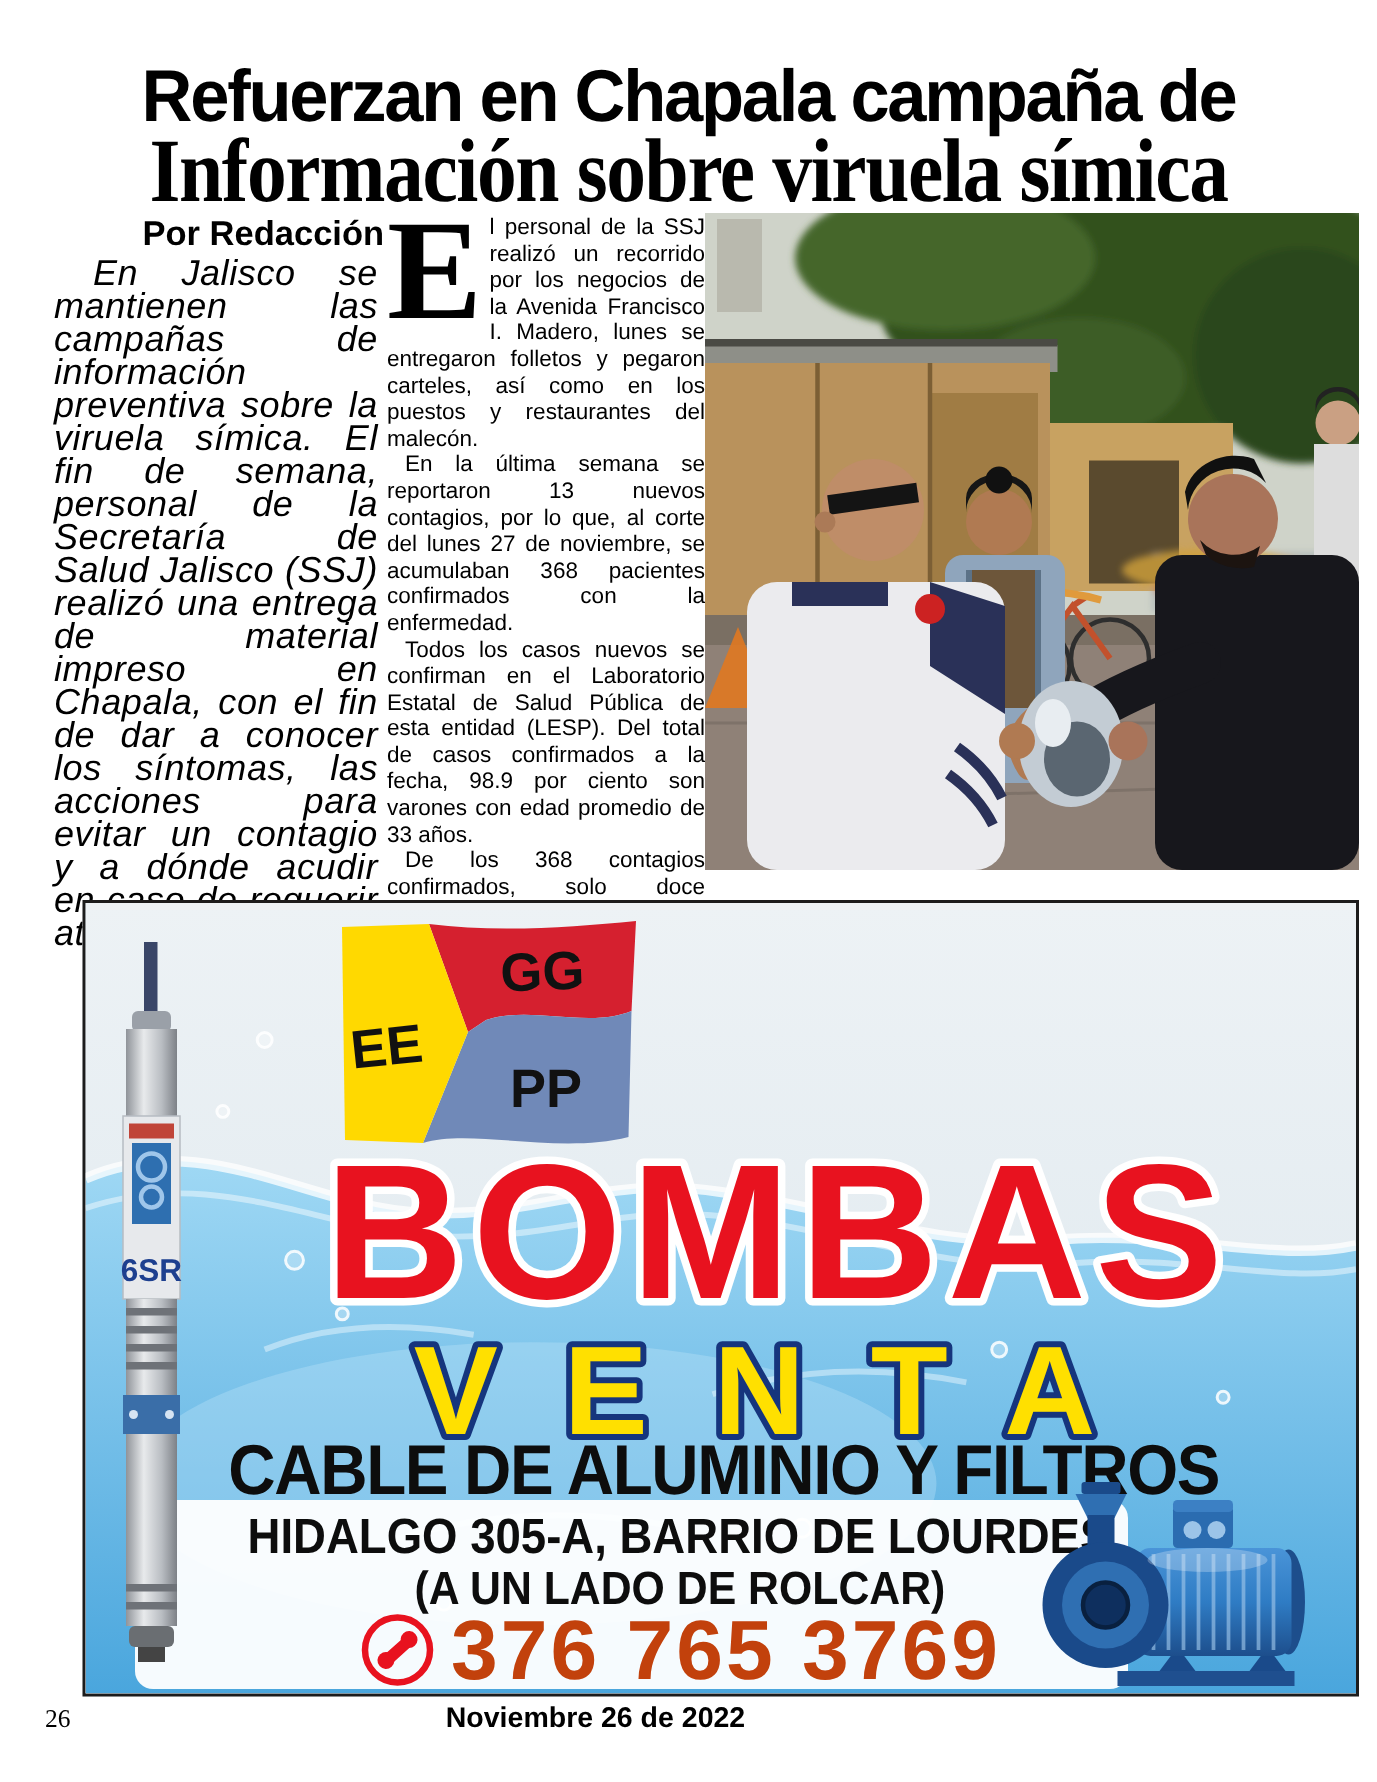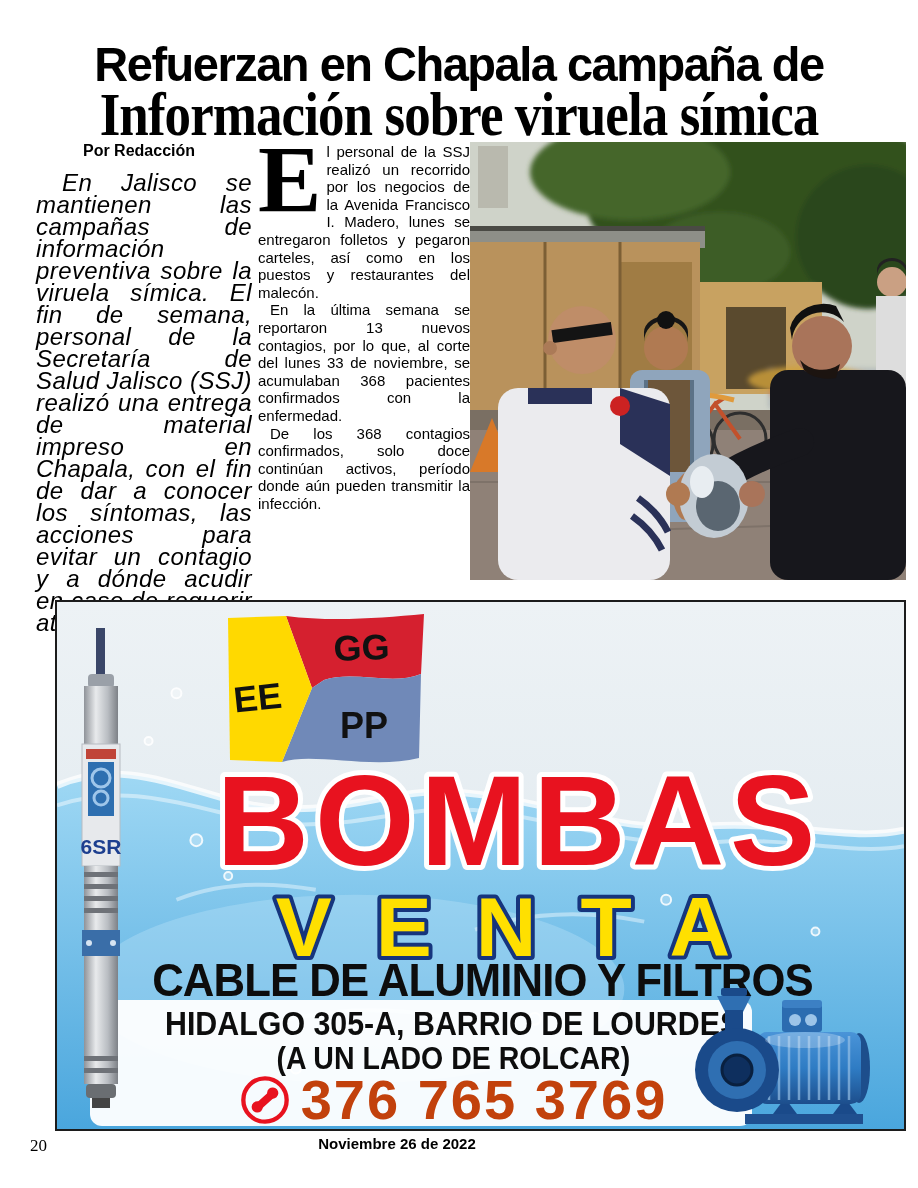--- a/index.html
+++ b/index.html
@@ -6,21 +6,21 @@
   .page{position:relative;width:918px;height:1188px;background:#fff;overflow:hidden;
         font-family:"Liberation Sans",sans-serif;color:#000;border-radius:21px;}
 
   
   .headline1{position:absolute;left:0;top:40px;width:918px;text-align:center;
     font-family:"Liberation Sans",sans-serif;font-weight:800;font-size:47px;
     letter-spacing:-1.5px;line-height:1;transform:scaleY(1.04);color:#000;white-space:nowrap;}
   .headline2{position:absolute;left:0;top:86px;width:918px;text-align:center;
     font-family:"Liberation Serif",serif;font-weight:700;font-size:57px;
     letter-spacing:-1px;line-height:1;transform:scale(0.93,1.06);color:#000;white-space:nowrap;}
-  .byline{position:absolute;left:83px;top:142px;font-weight:700;font-size:16px;}
+  .byline{position:absolute;left:95px;top:142px;font-weight:700;font-size:23px;}
 
   
   .leftcol{position:absolute;left:36px;top:172px;width:216px;
     font-weight:400;font-style:italic;font-size:24px;line-height:22px;
     text-align:justify;letter-spacing:.4px;}
   .leftcol p{margin:0;text-indent:26px;}
 
   .midcol{position:absolute;left:258px;top:143px;width:212px;
     font-size:15px;line-height:17.6px;text-align:justify;}
   .midcol p{margin:0;}
@@ -51,38 +51,39 @@
     transform:scaleX(0.92);white-space:nowrap;}
   .phone-row{display:flex;align-items:center;gap:10px;margin-top:-2px;}
   .phone-num{font-weight:700;font-size:56px;line-height:54px;color:#c2410c;
     letter-spacing:2px;white-space:nowrap;}
   .cenpump{position:absolute;left:628px;top:384px;width:200px;height:146px;z-index:5;}
 
   
   .folio{position:absolute;left:30px;top:1136px;font-family:"Liberation Serif",serif;
     font-size:17px;}
   .footdate{position:absolute;left:0;top:1135px;width:794px;text-align:center;
-    font-weight:700;font-size:15px;}
+    font-weight:700;font-size:19px;}
 </style>
 </head>
 <body>
 
 <div class="page">
 
   <div class="headline1">Refuerzan en Chapala campaña de</div>
   <div class="headline2">Información sobre viruela símica</div>
   <div class="byline">Por Redacción</div>
 
   <div class="leftcol">
     <p>En Jalisco se mantienen las campañas de información preventiva sobre la viruela símica. El fin de semana, personal de la Secretaría de Salud Jalisco (SSJ) realizó una entrega de material impreso en Chapala, con el fin de dar a conocer los síntomas, las acciones para evitar un contagio y a dónde acudir en caso de requerir atención médica. 0</p>
   </div>
 
   <div class="midcol">
     <p><span class="dropcap">E</span><span>l personal de la SSJ realizó un recorrido por los negocios de la Avenida Francisco I. Madero, lunes se entregaron folletos y pegaron carteles, así como en los puestos y restaurantes del malecón.</span></p>
-    <p class="indent">En la última semana se reportaron 13 nuevos contagios, por lo que, al corte del lunes 33 de noviembre, se acumulaban 368 pacientes confirmados con la enfermedad.</p>
+    <p class="indent">En la última semana se reportaron 13 nuevos contagios, por lo que, al corte del lunes 27 de noviembre, se acumulaban 368 pacientes confirmados con la enfermedad.</p>
+    <p class="indent">Todos los casos nuevos se confirman en el Laboratorio Estatal de Salud Pública de esta entidad (LESP). Del total de casos confirmados a la fecha, 98.9 por ciento son varones con edad promedio de 33 años.</p>
     <p class="indent">De los 368 contagios confirmados, solo doce continúan activos, período donde aún pueden transmitir la infección.</p>
   </div>
 
   <svg class="photo" viewBox="0 0 436 438" preserveAspectRatio="none">
     <defs>
         <filter id="soft">
           <feGaussianBlur stdDeviation="2.5"></feGaussianBlur>
         </filter>
       </defs>
     <rect x="0" y="0" width="436" height="438" fill="#cfd3c9"></rect>
@@ -295,15 +296,15 @@
       </g>
       <circle cx="110" cy="34" r="6" fill="#9cc4e8"></circle>
         <circle cx="126" cy="34" r="6" fill="#9cc4e8"></circle>
       <circle cx="52" cy="84" r="42" fill="#1a4a8a"></circle>
       <circle cx="52" cy="84" r="29" fill="#2f6fb2"></circle>
       <circle cx="52" cy="84" r="15" fill="#0e2f5e" stroke="#09203f" stroke-width="3"></circle>
       <ellipse cx="120" cy="54" rx="40" ry="8" fill="#ffffff" opacity="0.25"></ellipse>
     </svg>
   </div>
 
-  <div class="folio">20</div>
+  <div class="folio">26</div>
   <div class="footdate">Noviembre 26 de 2022</div>
 </div>
 
 </body></html>

